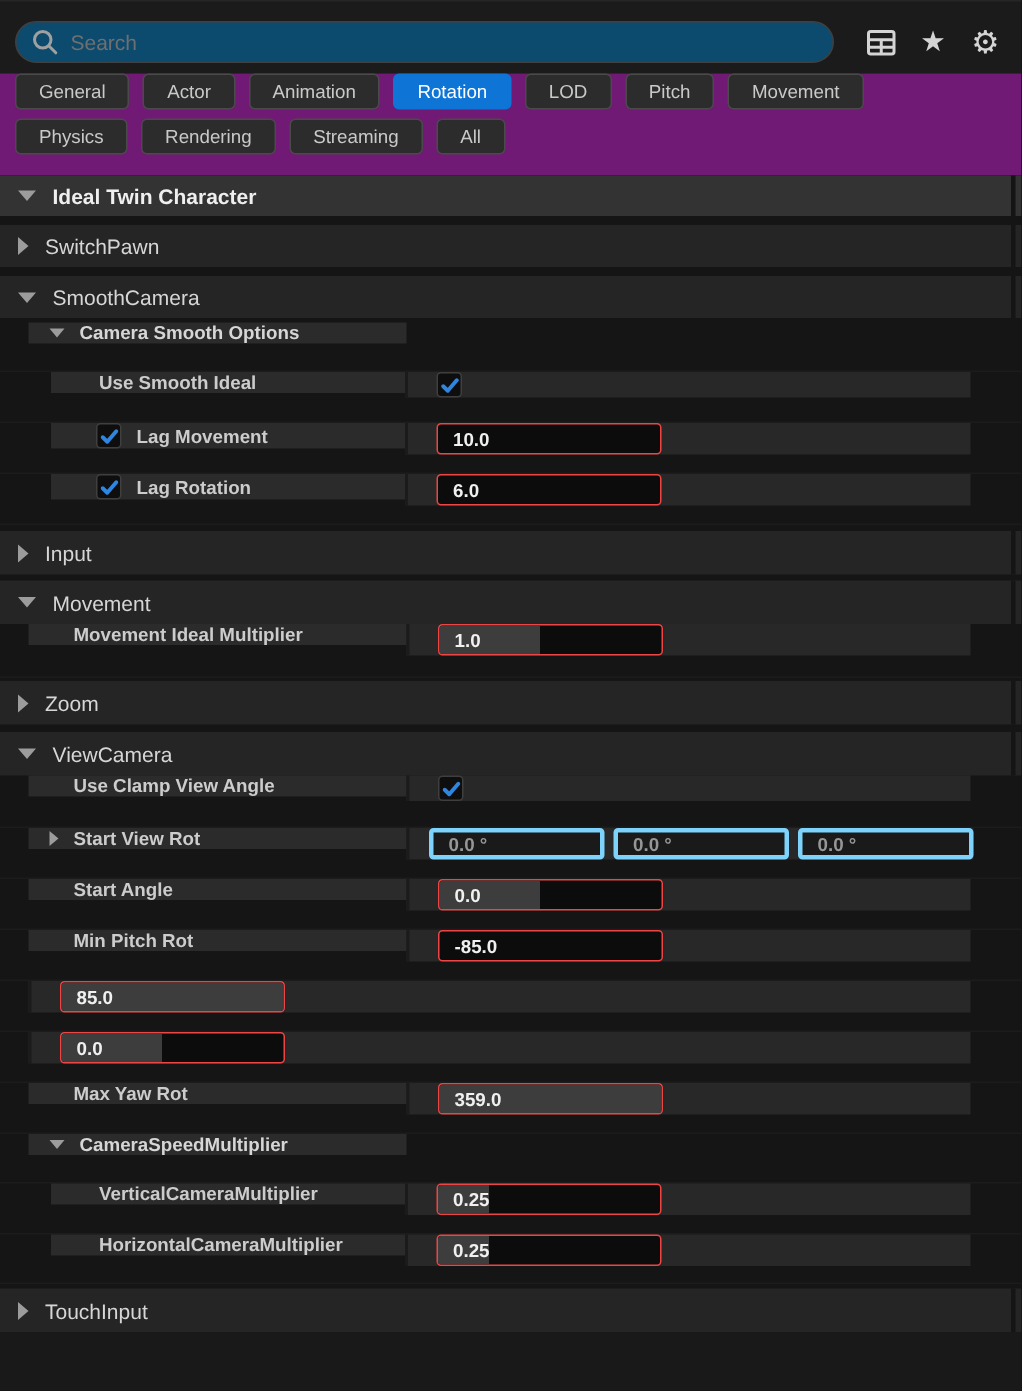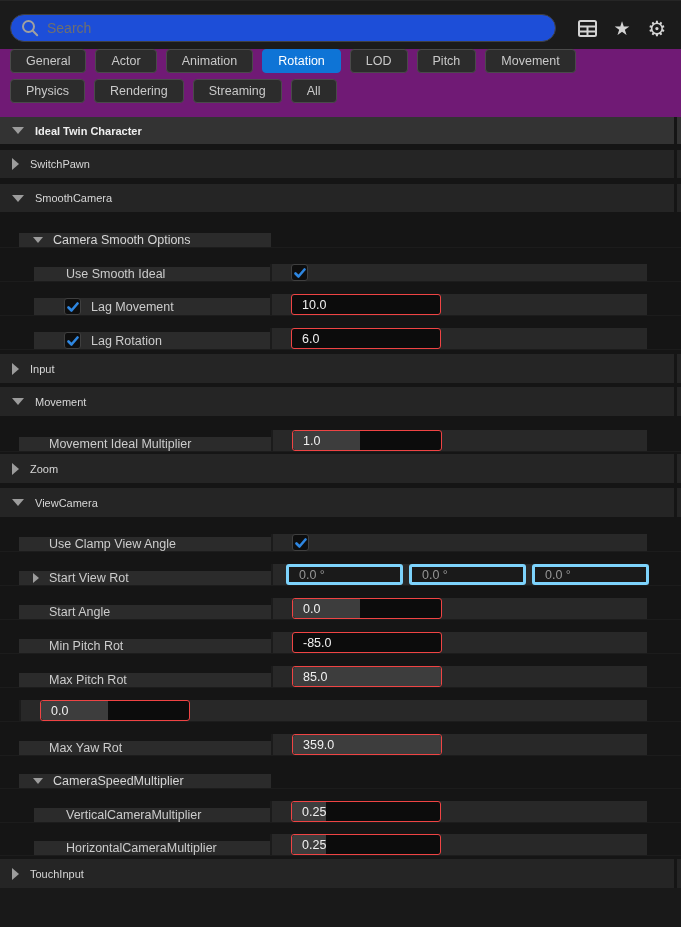--- a/index.html
+++ b/index.html
@@ -14,21 +14,21 @@
 
   
   .toolbar {
     background:#1b1b1b;
     border-top:1px solid #262626;
     padding:13px 10px 7px 10px;
     display:flex; align-items:center;
   }
   .searchbar {
     flex:0 0 546px; height:28px;
-    background:#1d4ed8;
+    background:#0c4a6e;
     border:1px solid #404040;
     border-radius:14px;
     display:flex; align-items:center;
     padding:0 10px;
   }
   .searchbar .mag { width:18px; height:18px; margin-right:8px; flex:0 0 auto; }
   .search-input {
     background:transparent; border:none; outline:none;
     color:#d8d8d8; font-size:14px; width:100%;
     font-family:"Liberation Sans",sans-serif;
@@ -56,31 +56,31 @@
   
   .tree { flex:1; display:flex; flex-direction:column; background:#151515; }
   .gap2{height:2px;} .gap3{height:3px;} .gap4{height:4px;} .gap5{height:5px;} .gap6{height:6px;}
 
   .cat {
     display:flex; align-items:center;
     background:#252525;
     padding-left:12px; padding-right:4px;
     cursor:pointer; flex:0 0 auto;
   }
-  .cat .lbl { margin-left:11px; font-size:11px; color:#d6d6d6; }
+  .cat .lbl { margin-left:11px; font-size:14px; color:#d6d6d6; }
   .cat.top { background:#333333; }
   .cat.top .lbl { font-weight:bold; color:#efefef; }
   .cat .redge3 { margin-left:auto; }
 
   .tri-d { width:0; height:0; border-left:6px solid transparent; border-right:6px solid transparent; border-top:7px solid #9c9c9c; flex:0 0 auto; }
   .tri-r { width:0; height:0; border-top:6px solid transparent; border-bottom:6px solid transparent; border-left:7px solid #9c9c9c; flex:0 0 auto; }
   .tri-d.sm { border-left-width:5px; border-right-width:5px; border-top-width:6px; }
   .tri-r.sm { border-top-width:5px; border-bottom-width:5px; border-left-width:6px; }
 
-  .prow { display:flex; align-items:flex-end; border-bottom:1px solid #1c1c1c; flex:0 0 auto; }
+  .prow { display:flex; align-items:flex-start; border-bottom:1px solid #1c1c1c; flex:0 0 auto;font-weight:bold; }
   .edgeL { width:4px; background:#151515; flex:0 0 auto; }
   .rail  { width:15px; background:#232323; border-right:1px solid #1a1a1a; flex:0 0 auto; }
   .name  { background:#2b2b2b; display:flex; align-items:center; flex:0 0 auto; }
   .name .lbl { font-size:12.5px; color:#cccccc; }
   .name.lvl1 { width:252px; padding-left:30px; }
   .name.lvl2 { width:236px; padding-left:32px; }
   .name.hdr  { padding-left:14px; }
   .name.hdr .lbl { margin-left:10px; color:#d6d6d6; }
   .name.exp  { padding-left:14px; }
   .name.exp .lbl { margin-left:10px; }
@@ -373,23 +373,20 @@
           <span class="txt">-85.0</span>
         </div>
       </div>
       <div class="rrail"></div>
         <div class="edgeR"></div>
     </div>
 
     <div class="prow" style="height:34px">
       <div class="edgeL"></div>
         <div class="rail"></div>
-      <div class="name lvl1">
-          <span class="lbl">Max Pitch Rot</span>
-        </div>
       <div class="value">
         <div class="spin">
           <div class="fill" style="width: 100%;"></div>
           <span class="txt">85.0</span>
         </div>
       </div>
       <div class="rrail"></div>
         <div class="edgeR"></div>
     </div>
 

